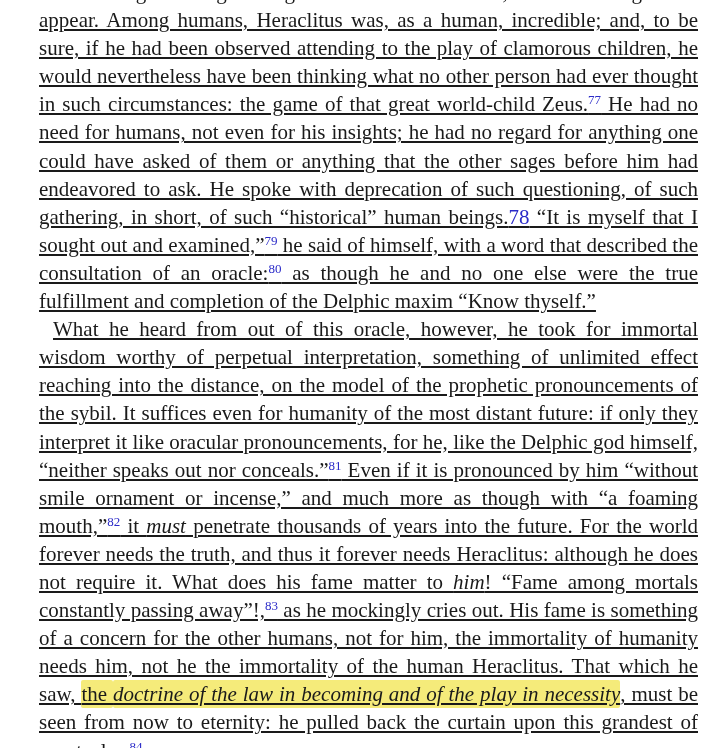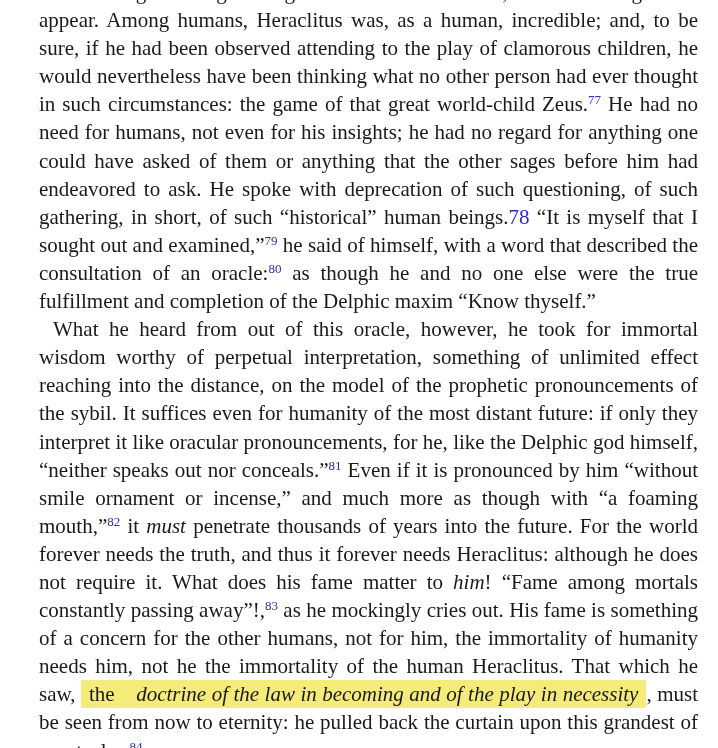--- a/index.html
+++ b/index.html
@@ -38,30 +38,31 @@
     text-align: justify;
   }
   .clipped-line {
     white-space: nowrap;
     overflow: hidden;
     text-align: left;
   }
   p.para {
     margin: 0;
     padding: 0;
+    text-decoration: underline;
   }
   p.para.indent {
     text-indent: 14px;
   }
   .run { font-style: normal; }
   .italic { font-style: italic; }
   .hl {
     background: var(--highlight-color);
     border-radius: 2px;
-    padding: 2px 8px;
+    padding: 2px 0;
   }
   a.fnote {
     color: var(--link-color);
     text-decoration: none;
     cursor: pointer;
   }
   a.fnote.sup {
     font-size: 13px;
     position: relative;
     top: -7px;

